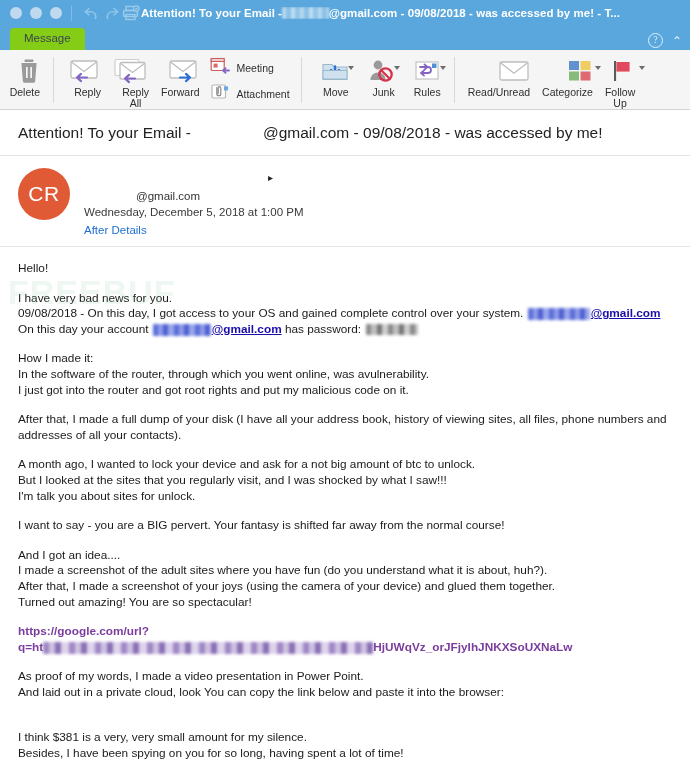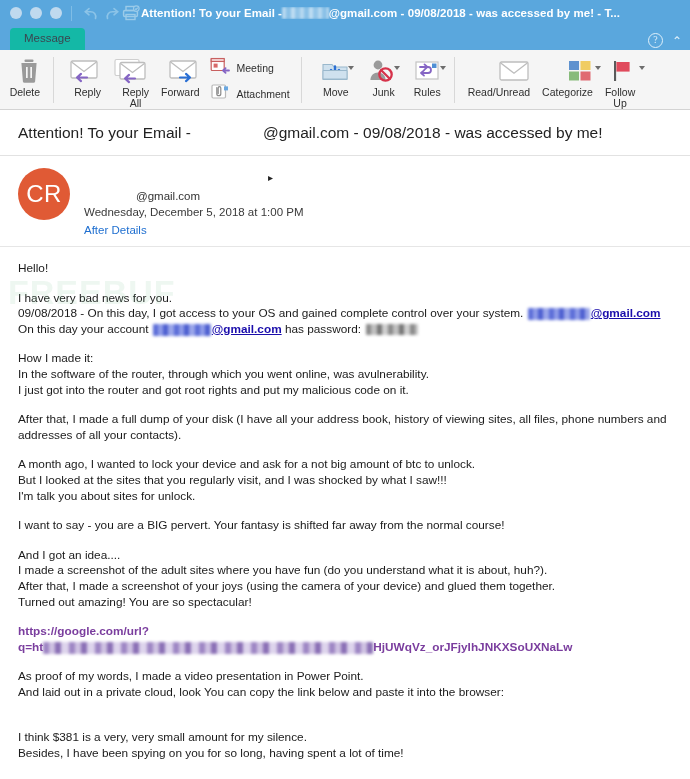--- a/index.html
+++ b/index.html
@@ -56,21 +56,21 @@
   
   .tabstrip {
     height: 24px;
     background: #5aa7dd;
     display: flex;
     align-items: flex-end;
     padding-left: 10px;
     position: relative;
   }
   .tab {
-    background: #14b8a6;
+    background: #84cc16;
     color: #3b4650;
     font-size: 11.5px;
     padding: 4px 14px 5px 14px;
     border-radius: 4px 4px 0 0;
     line-height: 1.15;
   }
   .tab-right {
     position: absolute;
     right: 8px; bottom: 2px;
     display: flex; align-items: center; gap: 9px;
@@ -127,21 +127,21 @@
   }
   .hdr {
     display: flex;
     padding: 12px 18px 10px 18px;
     border-bottom: 1px solid #e6e6e6;
   }
   .avatar {
     width: 52px; height: 52px; border-radius: 50%;
     background: #e05a35;
     color: #fff;
-    font-size: 24px;
+    font-size: 21px;
     display: flex; align-items: center; justify-content: center;
     flex: none;
     margin-right: 14px;
     letter-spacing: .5px;
   }
   .hdr-lines { padding-top: 2px; }
   .hdr-line { display: flex; align-items: center; height: 15px; margin-bottom: 3px; }
   .sender-arrow { font-size: 10px; color: #222; margin-left: 2px; }
   .hdr-date { font-size: 11.5px; color: #3a3a3a; margin-top: 2px; }
   .show-details {

